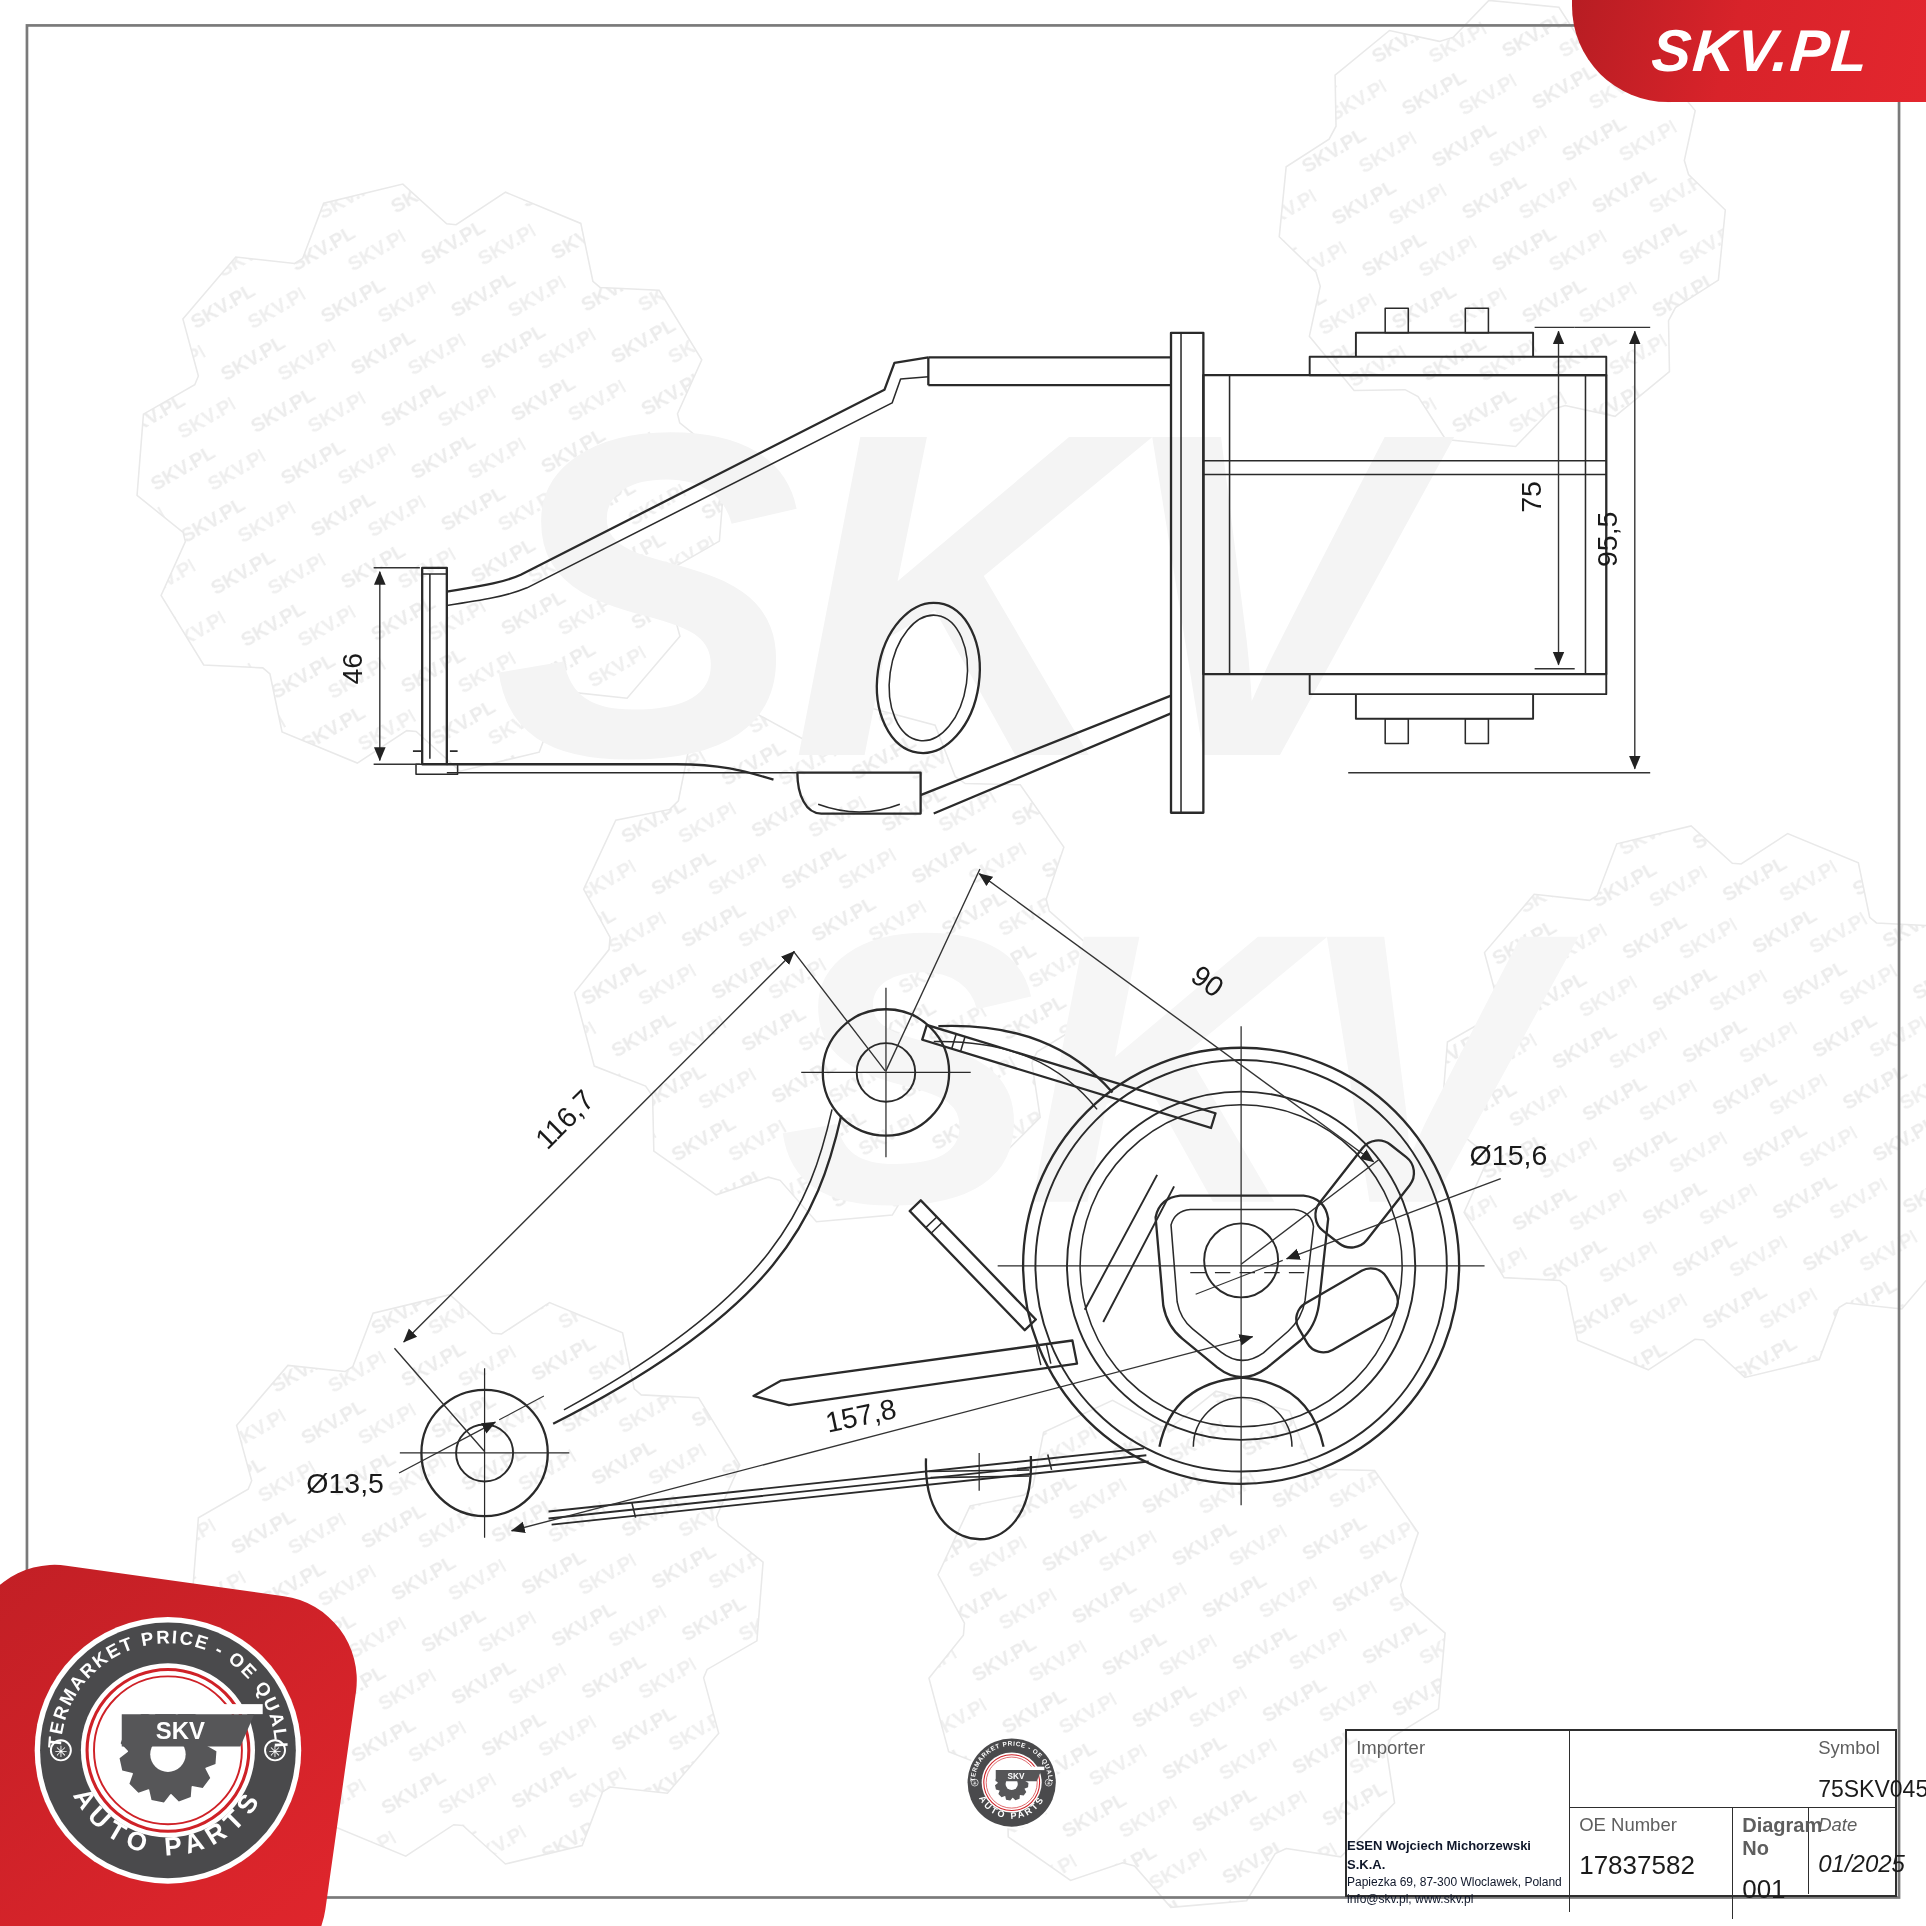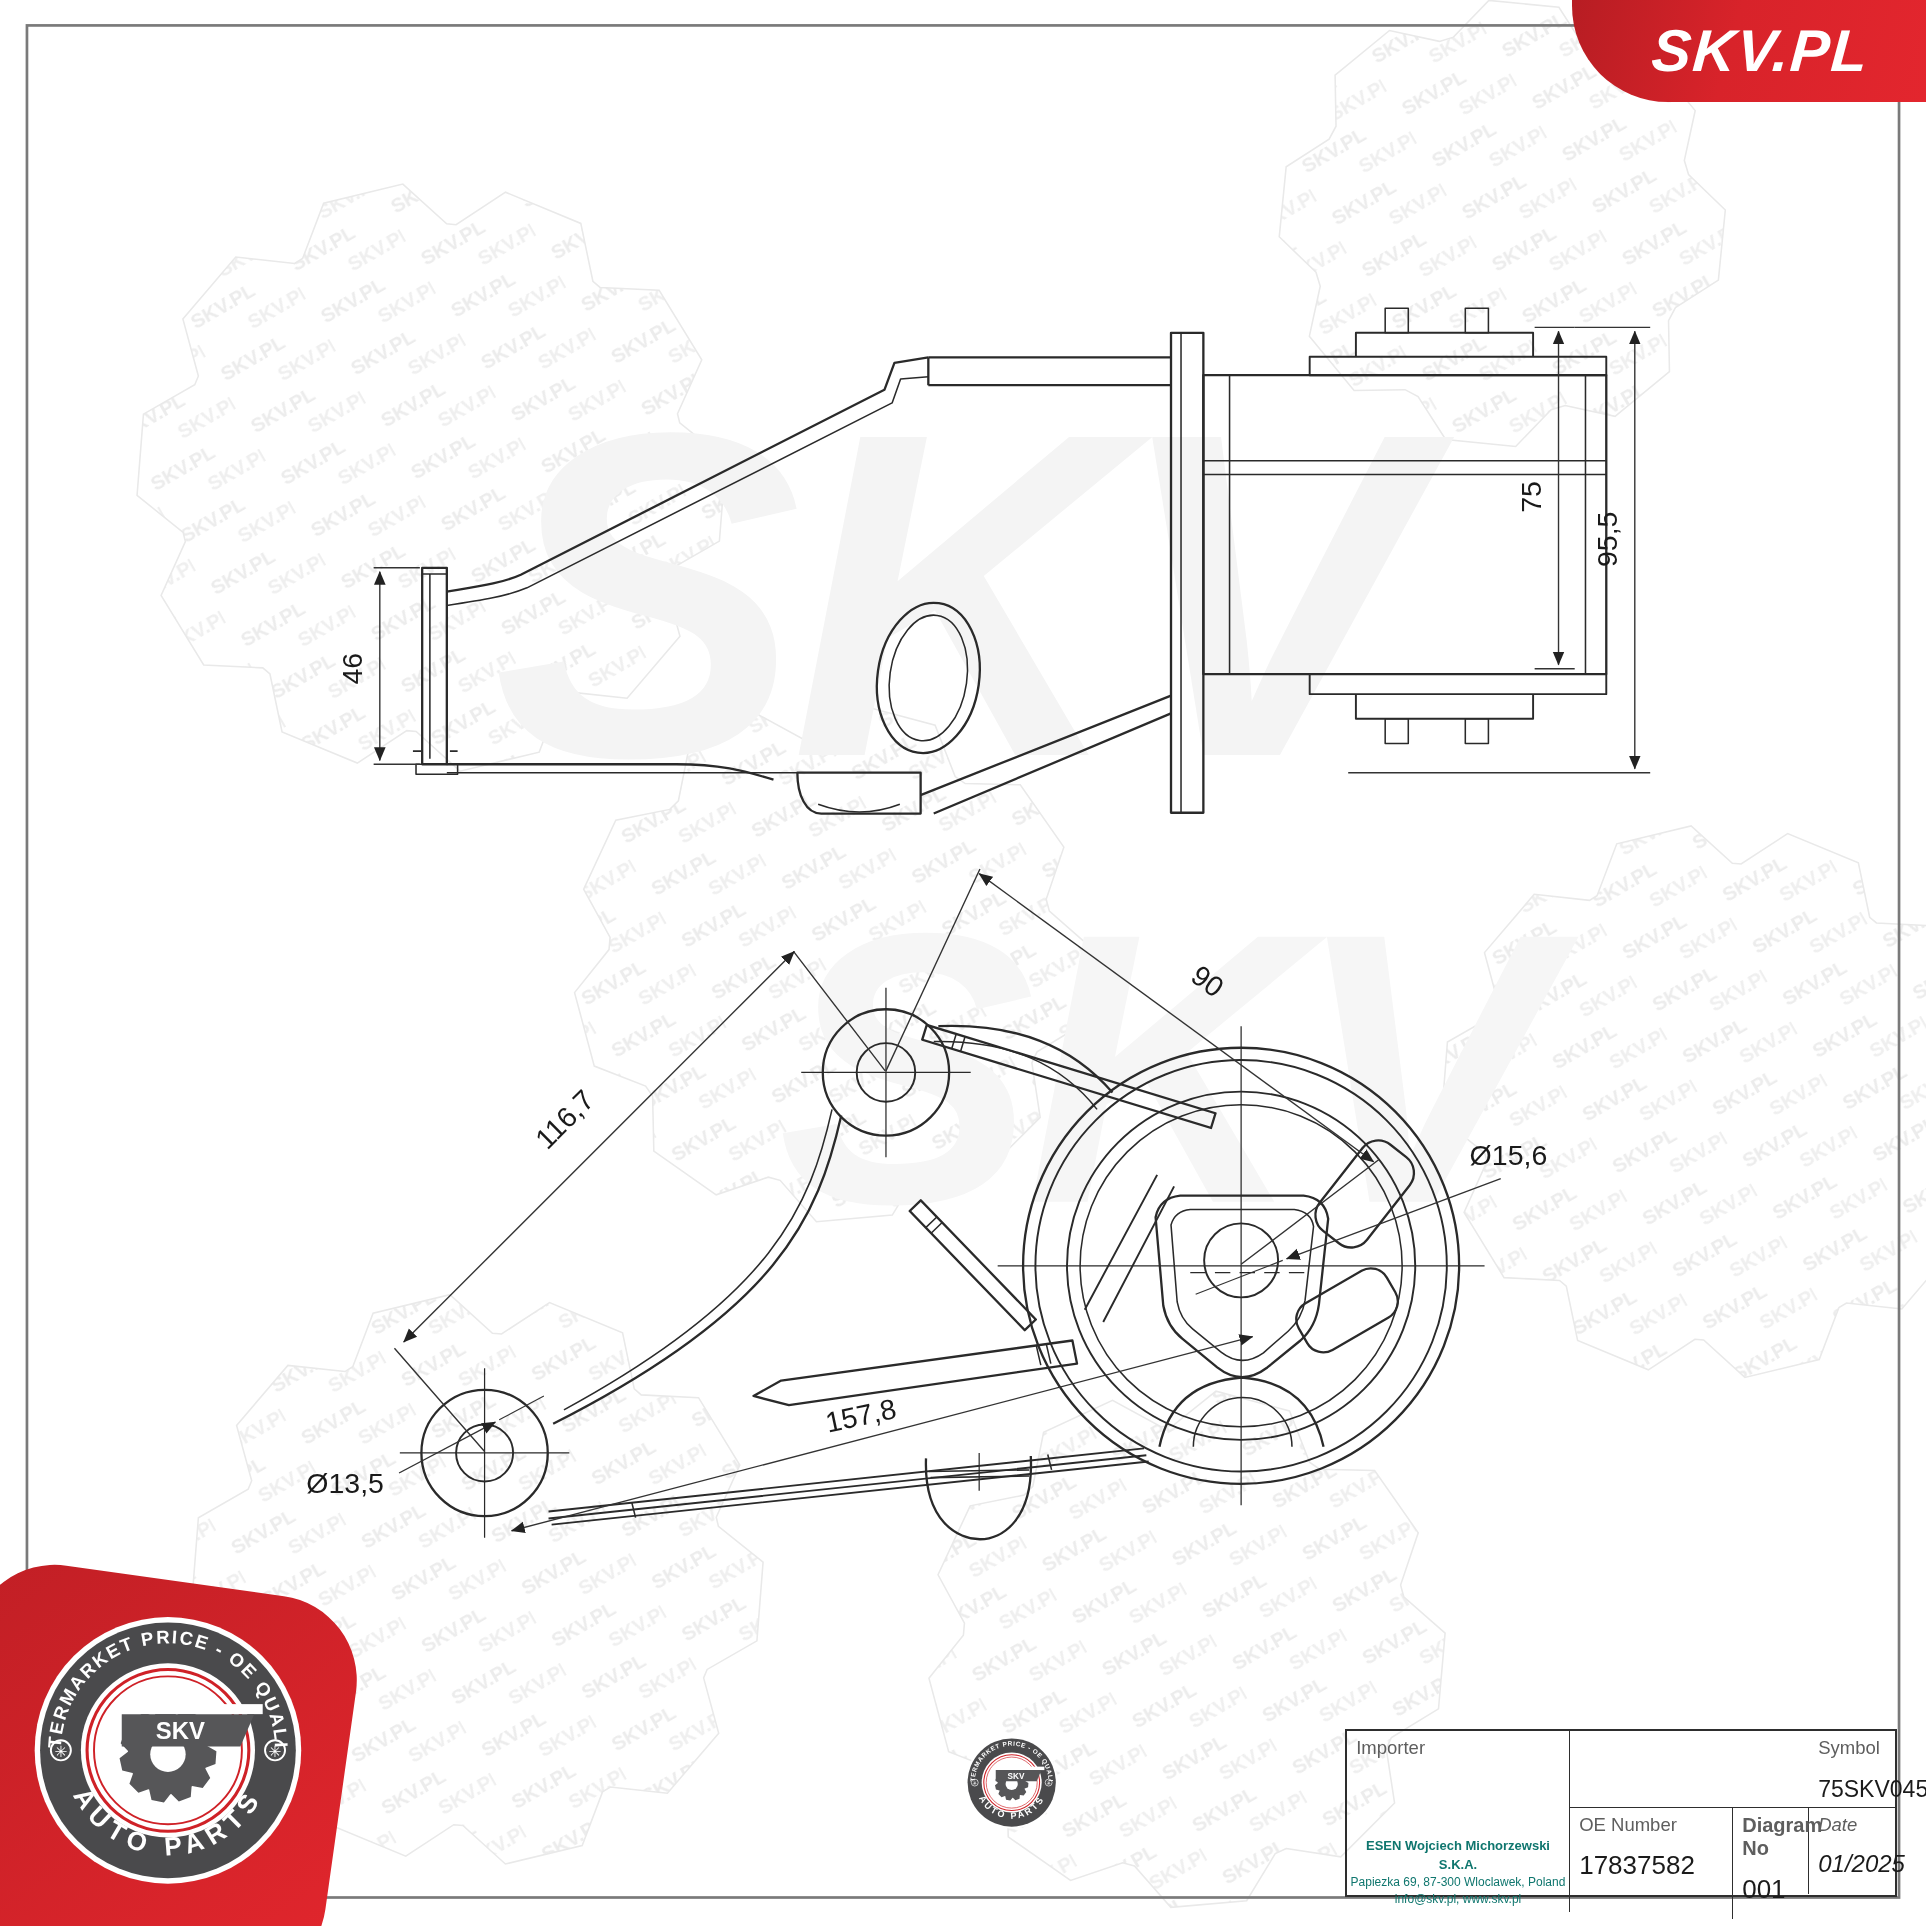--- a/index.html
+++ b/index.html
@@ -7,21 +7,21 @@
   .canvas{position:relative;width:1926px;height:1926px;background:#fff;overflow:hidden;}
   svg{position:absolute;left:0;top:0;}
   .logo{position:absolute;left:1572px;top:0;width:354px;height:102px;
         background:linear-gradient(105deg,#b71d23 0%,#d8232a 45%,#e3262e 100%);
         border-bottom-left-radius:96px;display:flex;align-items:center;justify-content:center;}
   .logo span{color:#fff;font-style:italic;font-weight:800;font-size:59px;letter-spacing:1.5px;transform:skewX(-4deg);padding-left:23px;}
   .infotable{position:absolute;left:1345px;top:1729px;width:552px;height:168px;border:2.3px solid #2e2e2e;box-sizing:border-box;}
   .cell{position:absolute;box-sizing:border-box;border-color:#2e2e2e;}
   .lbl{font-size:18.5px;color:#5e5e5e;padding:6.2px 0 0 9.2px;}
   .val{font-size:26px;color:#1b1b1b;padding:7.7px 0 0 9.2px;white-space:nowrap;}
-  .company{position:absolute;left:0;right:0;bottom:4.6px;text-align:center;color:#0f766e;}
+  .company{position:absolute;left:0;right:0;bottom:4.6px;text-align:left;color:#0f172a;}
   .company .l1{font-size:13px;font-weight:bold;line-height:1.4;}
   .company .l2,.company .l3{font-size:12px;line-height:1.4;}
 </style>
 </head>
 <body>
 
 <div class="canvas">
 
 <svg width="1926" height="1926" viewBox="0 0 2500 2500">
   <defs>

